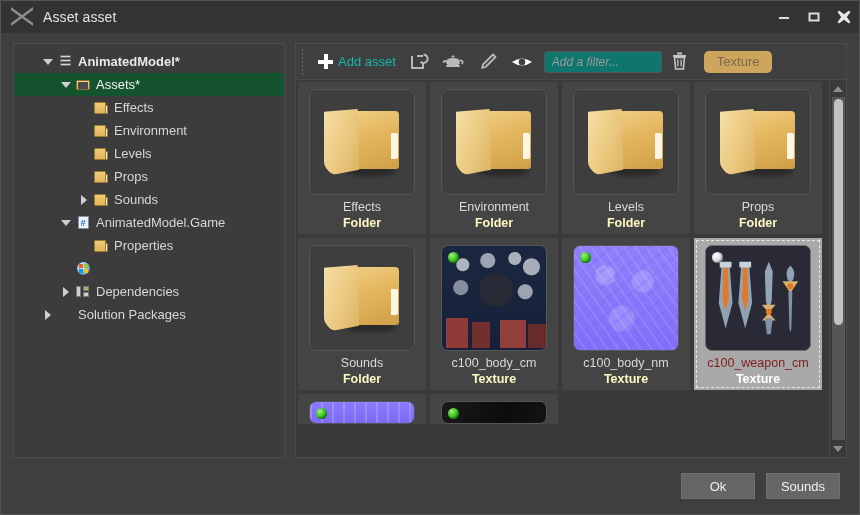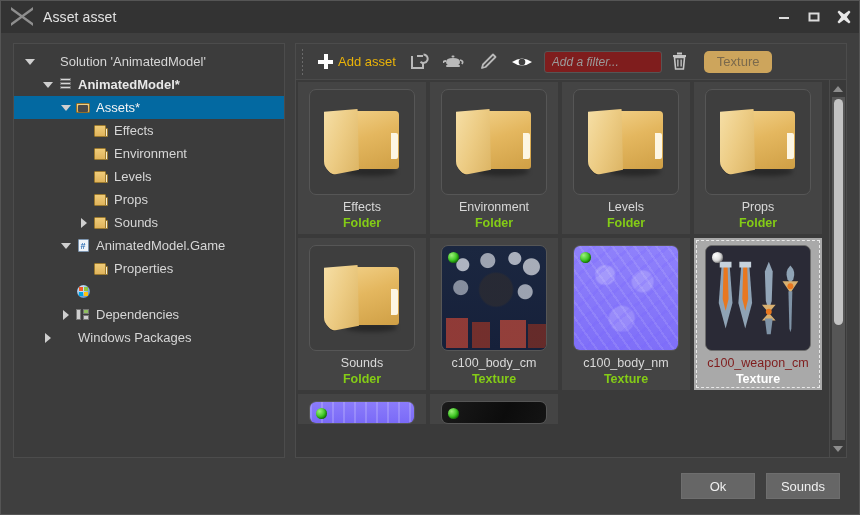--- a/index.html
+++ b/index.html
@@ -58,21 +58,21 @@
     flex: 0 0 272px;
   }
   .tree-row {
     display: flex; align-items: center;
     height: 23px;
     font-size: 13px;
     color: #d6d6d6;
     white-space: nowrap;
     padding-right: 6px;
   }
-  .tree-row.selected { background: #0369a1; color: #f2f2f2; }
+  .tree-row.selected { background: #14532d; color: #f2f2f2; }
   .tree-row.selected .tw-label { color: #f4f4f4; }
   .tree-row.bold .tw-label { font-weight: bold; color: #e8e8e8; }
   .expander {
     width: 16px; height: 16px; flex: 0 0 16px;
     display: flex; align-items: center; justify-content: center;
   }
   .expander .tri-down {
     width: 0; height: 0;
     border-left: 5px solid transparent;
     border-right: 5px solid transparent;
@@ -161,38 +161,38 @@
     padding-left: 4px; gap: 2px;
   }
   .grip {
     width: 7px; height: 26px; margin-right: 3px;
     background-image: radial-gradient(#6a6a6a 1px, transparent 1px);
     background-size: 3px 4px; background-position: 1px 3px;
     background-repeat: repeat-y;
   }
   .tb-btn {
     height: 28px; display: flex; align-items: center; gap: 5px;
-    padding: 0 6px; color: #eab308; font-size: 13px; border-radius: 2px;
+    padding: 0 6px; color: #14b8a6; font-size: 13px; border-radius: 2px;
   }
   .plus {
     position: relative; width: 15px; height: 15px;
   }
   .plus:before, .plus:after {
     content: ""; position: absolute; background: #ffffff;
   }
   .plus:before { left: 6px; top: 0; width: 4px; height: 15px; }
   .plus:after { left: 0; top: 6px; width: 15px; height: 4px; }
   .icon-btn {
     width: 32px; height: 28px;
     display: flex; align-items: center; justify-content: center;
     border-radius: 2px;
   }
   .filter-box {
     width: 118px; height: 22px;
-    background: #7f1d1d; border: 1px solid #555;
+    background: #0f766e; border: 1px solid #555;
     border-radius: 3px;
     display: flex; align-items: center;
     padding: 0 7px; margin-left: 4px;
   }
   .filter-box input {
     width: 100%; background: transparent; border: none; outline: none;
     color: #cfcfcf; font-size: 12px;
     font-family: "Liberation Sans", sans-serif;
   }
   .filter-box input::placeholder { color: #9a9a9a; font-style: italic; }
@@ -228,21 +228,21 @@
     border: 1px solid #565656;
     position: relative; overflow: hidden;
     display: flex; align-items: center; justify-content: center;
   }
   .tile.selected .thumb { border-color: #6d6d6d; }
   .tile-name {
     margin-top: 5px; font-size: 12.5px; color: #d9d9d9;
     max-width: 124px; overflow: hidden; text-overflow: ellipsis; white-space: nowrap;
   }
   .tile.selected .tile-name { color: #7f1d1d; }
-  .tile-type { margin-top: 2px; font-size: 12.5px; font-weight: bold; color: #84cc16; }
+  .tile-type { margin-top: 2px; font-size: 12.5px; font-weight: bold; color: #fef9c3; }
   .tile.selected .tile-type { color: #ffffff; }
   .status-dot {
     position: absolute; left: 6px; top: 6px;
     width: 11px; height: 11px; border-radius: 50%;
     box-shadow: inset -1px -1px 2px rgba(0,0,0,.4);
   }
   .dot-green { background: radial-gradient(circle at 33% 30%, #9cf07a 0%, #34c21a 55%, #128a06 100%); }
   .dot-white { background: radial-gradient(circle at 33% 30%, #ffffff 0%, #d6d6d6 60%, #9a9a9a 100%); }
   
   .folder-art { width: 78px; height: 70px; position: relative; }
@@ -371,28 +371,20 @@
           <path d="M2 0.5 L7 4.2 L12 0.5 L13.5 2 L9.8 7 L13.5 12 L12 13.5 L7 9.8 L2 13.5 L0.5 12 L4.2 7 L0.5 2 Z" fill="#e8e8e8"></path>
         </svg>
       </div>
     </div>
   </div>
 
   <div class="body-area">
 
     <div class="tree-panel">
       <div id="tree-list">
-          <div class="tree-row">
-            <span style="display:inline-block;width:8px;flex:0 0 8px"></span>
-            <span class="expander">
-              <span class="tri-down"></span>
-            </span>
-            <span class="tw-icon"></span>
-            <span class="tw-label">Solution 'AnimatedModel'</span>
-          </div>
           <div class="tree-row bold">
             <span style="display:inline-block;width:26px;flex:0 0 26px"></span>
             <span class="expander">
               <span class="tri-down"></span>
             </span>
             <span class="tw-icon">
               <span class="ic-pkg">
                 <i></i>
                 <i></i>
                 <i></i>
@@ -511,21 +503,21 @@
               </span>
             </span>
             <span class="tw-label">Dependencies</span>
           </div>
           <div class="tree-row">
             <span style="display:inline-block;width:26px;flex:0 0 26px"></span>
             <span class="expander">
               <span class="tri-right"></span>
             </span>
             <span class="tw-icon"></span>
-            <span class="tw-label">Windows Packages</span>
+            <span class="tw-label">Solution Packages</span>
           </div>
         </div>
     </div>
 
     <div class="asset-panel">
 
       <div class="toolbar">
         <div class="grip"></div>
 
         <div class="tb-btn">

